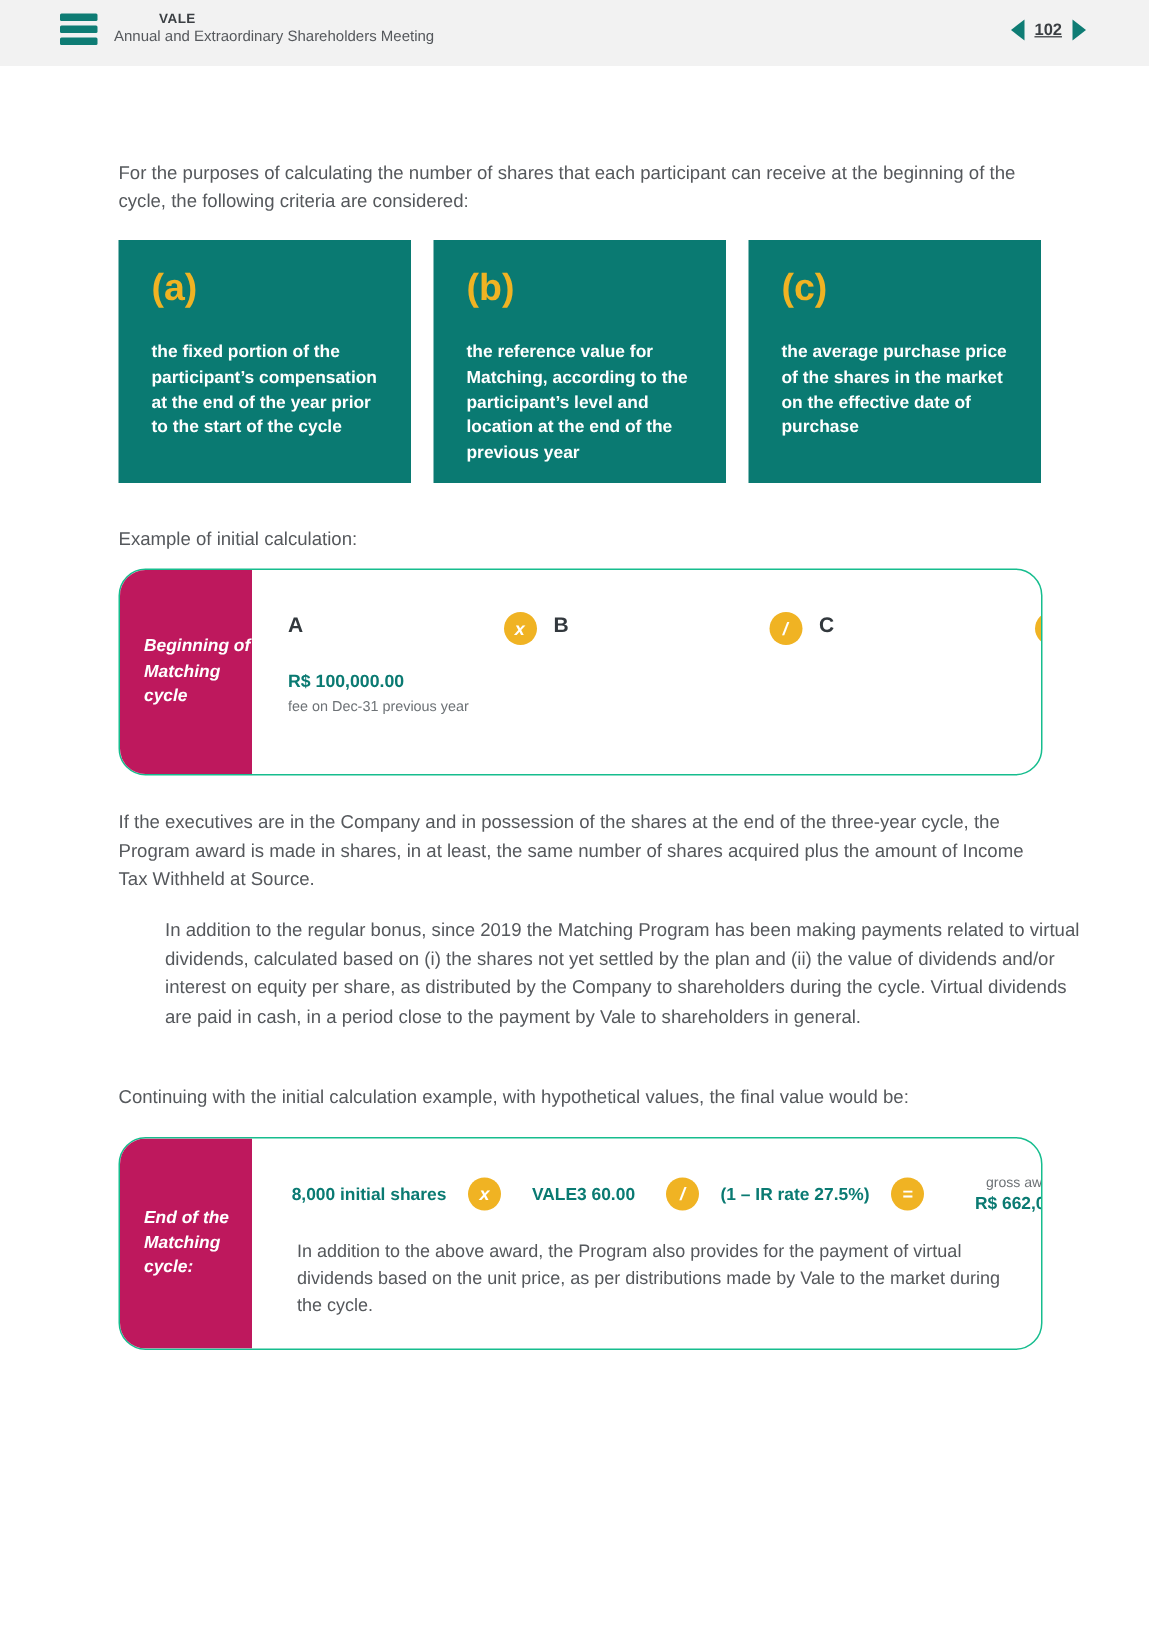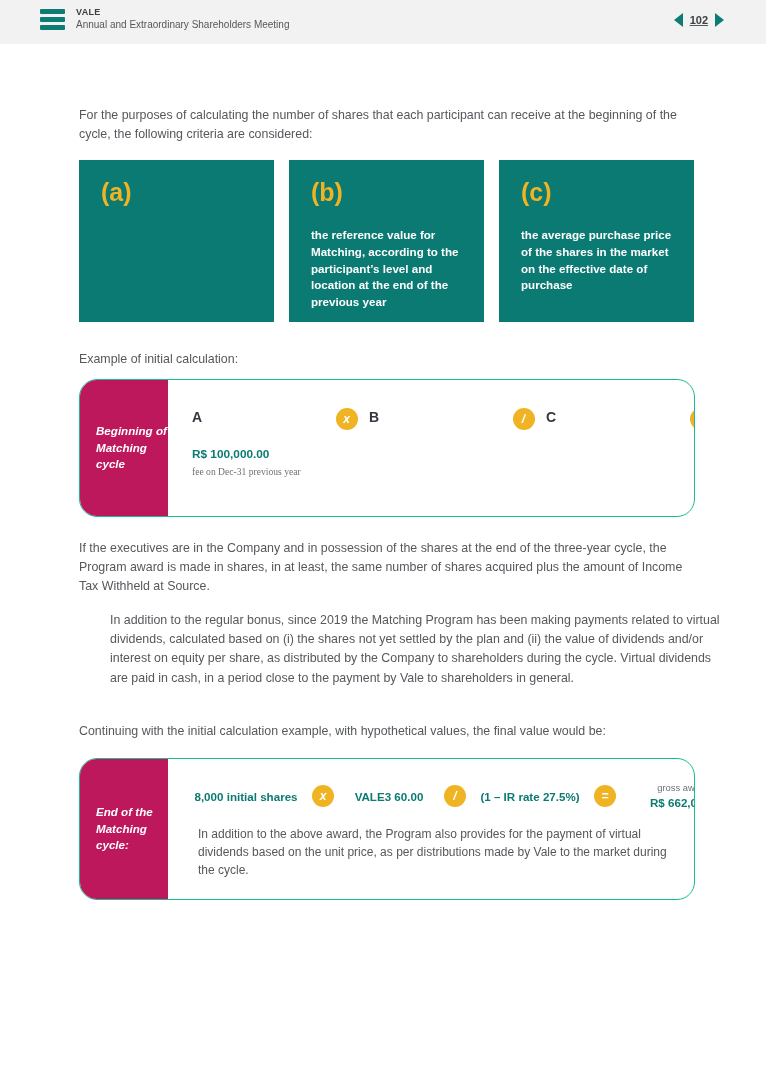--- a/index.html
+++ b/index.html
@@ -47,20 +47,21 @@
     height: 5px;
     background: #0e7c74;
     border-radius: 1px;
   }
   .brand-block { line-height: 1.25; }
   .brand-title {
     font-size: 9px;
     font-weight: bold;
     color: #3b3f43;
     letter-spacing: .3px;
+    margin-left: 30px;
   }
   .brand-sub {
     font-size: 10px;
     color: #55585c;
     margin-top: 1px;
   }
   .pager {
     position: absolute;
     right: 42px;
     top: 13px;
@@ -207,21 +208,20 @@
   .t1-value {
     font-size: 11.8px;
     font-weight: bold;
     color: #0a7a72;
     margin-bottom: 4px;
   }
   .t1-desc {
     font-size: 9.6px;
     line-height: 1.38;
     color: #6d7276;
-    font-family: Liberation Serif, serif;
   }
 
   
   .t2-row {
     position: absolute;
     left: 24px;
     right: 14px;
     top: 22px;
     display: flex;
     align-items: center;
@@ -291,20 +291,21 @@
   </div>
 </div>
 
 <div class="page">
 
   <div class="intro">For the purposes of calculating the number of shares that each participant can receive at the beginning of the cycle, the following criteria are considered:</div>
 
   <div class="criteria">
     <div class="crit-box">
       <div class="crit-letter">(a)</div>
+      <div class="crit-text">the fixed portion of the participant’s compensation at the end of the year prior to the start of the cycle</div>
     </div>
     <div class="crit-box">
       <div class="crit-letter">(b)</div>
       <div class="crit-text">the reference value for Matching, according to the participant’s level and location at the end of the previous year</div>
     </div>
     <div class="crit-box">
       <div class="crit-letter">(c)</div>
       <div class="crit-text">the average purchase price of the shares in the market on the effective date of purchase</div>
     </div>
   </div>

